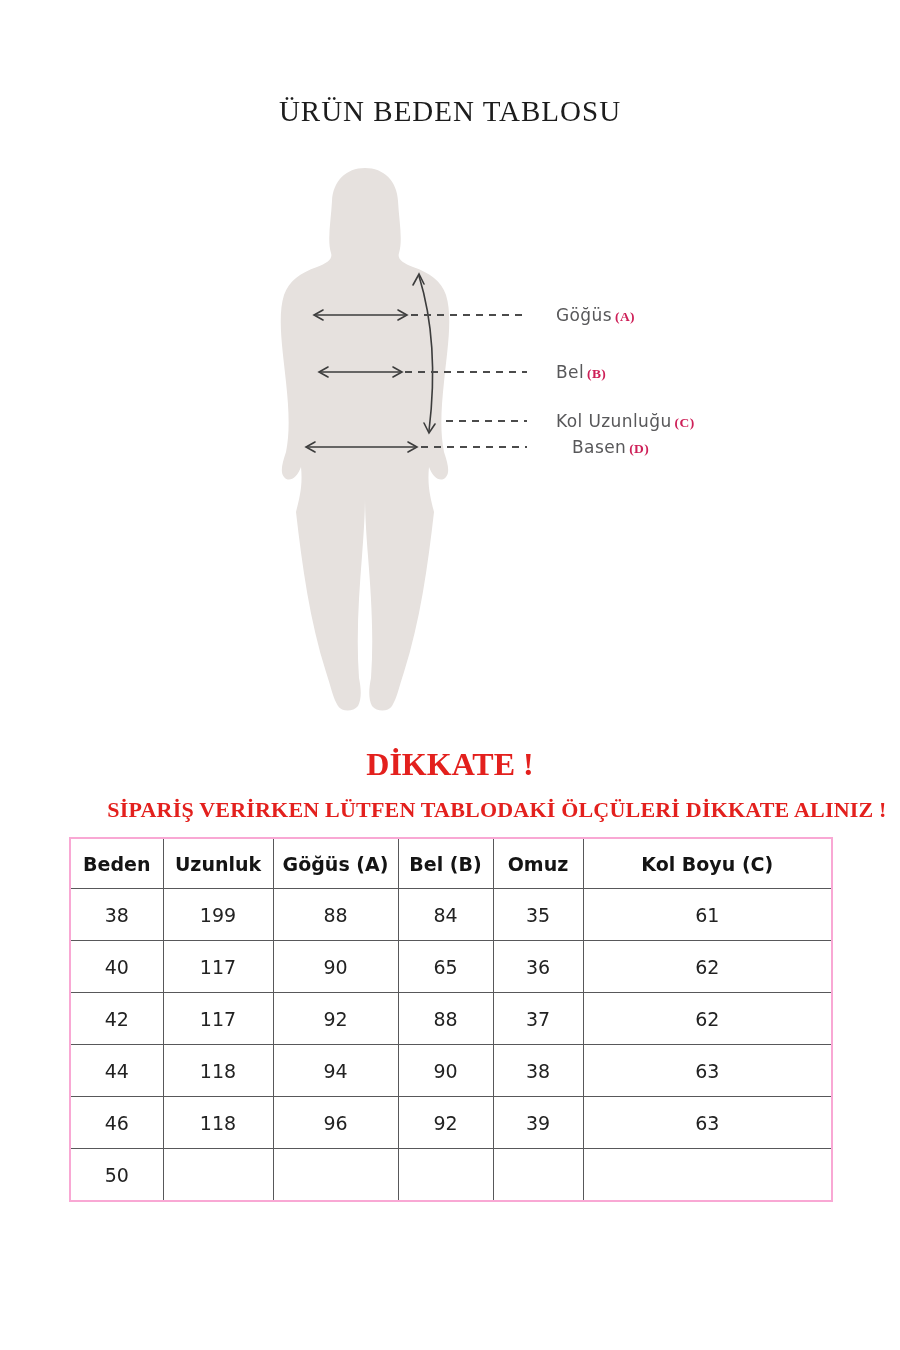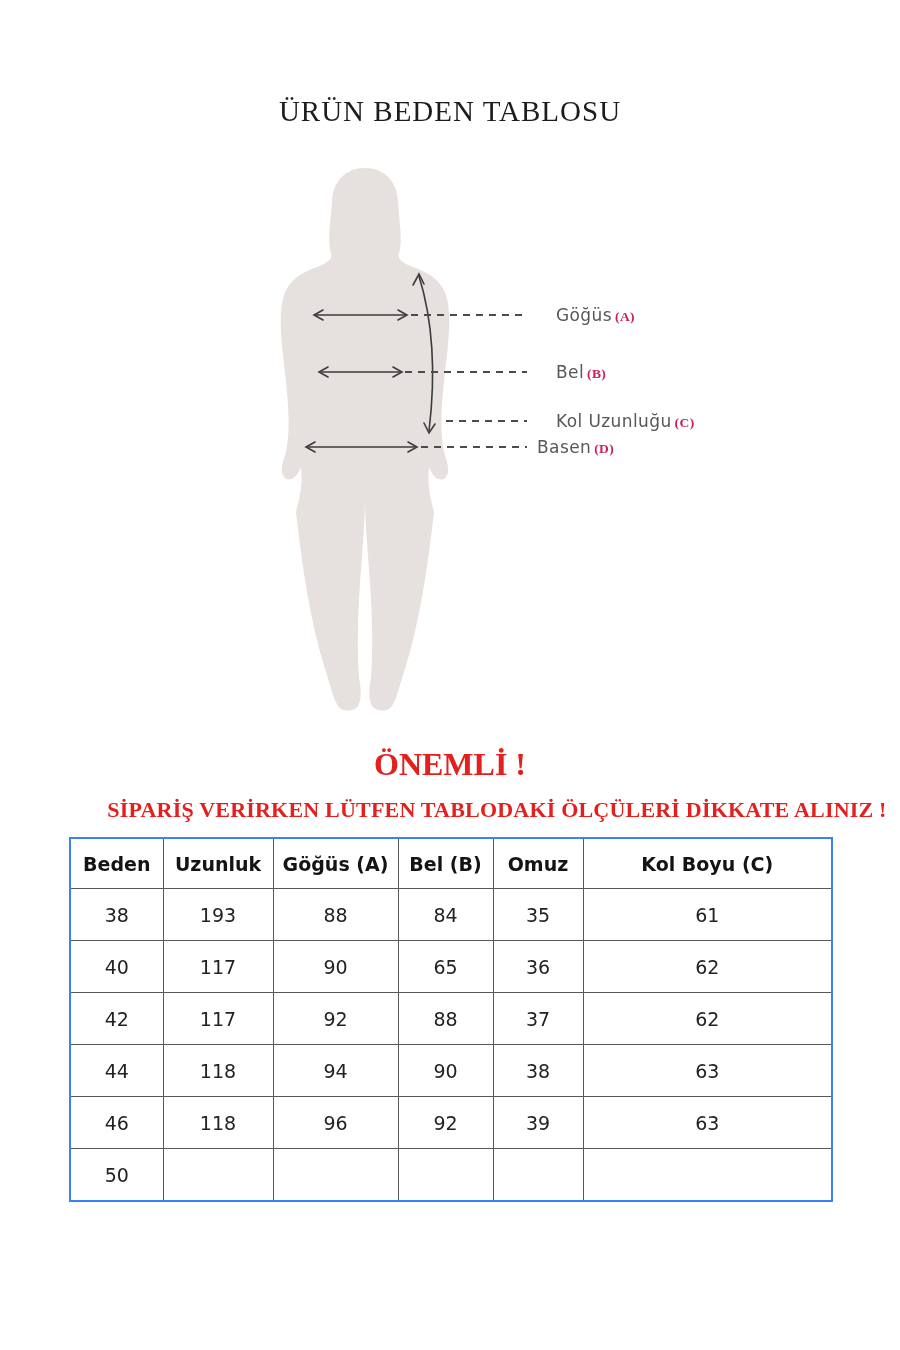--- a/index.html
+++ b/index.html
@@ -27,21 +27,21 @@
     font-size:32px;font-weight:700;color:#e3201d;
   }
   .warning-subheading{
     position:absolute;top:797px;left:0;width:900px;text-align:center;
     font-family:"Liberation Serif","DejaVu Serif",serif;
     font-size:22px;font-weight:700;color:#e3201d;letter-spacing:0.2px;padding-left:47px;
   }
   table.size-table{
     position:absolute;left:69px;top:837px;width:763px;
     border-collapse:collapse;table-layout:fixed;
-    border:2px solid #3b82f6;
+    border:2px solid #f9a8d4;
   }
   table.size-table th, table.size-table td{
     border:1px solid #58585a;text-align:center;vertical-align:middle;
     font-family:"DejaVu Sans","Liberation Sans",sans-serif;
   }
   table.size-table th{height:47px;font-size:19px;font-weight:700;color:#141414;}
   table.size-table td{height:49px;font-size:19px;font-weight:400;color:#222222;}
   .c0{width:93px}.c1{width:110px}.c2{width:125px}.c3{width:95px}.c4{width:90px}.c5{width:249px}
 </style>
 </head>
@@ -122,25 +122,25 @@
 
   <div class="meas-label" style="left:536px;top:305px">
     <span>Göğüs</span><span class="letter">(A)</span>
   </div>
   <div class="meas-label" style="left:536px;top:362px">
     <span>Bel</span><span class="letter">(B)</span>
   </div>
   <div class="meas-label" style="left:536px;top:411px">
     <span>Kol Uzunluğu</span><span class="letter">(C)</span>
   </div>
-  <div class="meas-label" style="left:517px;top:437px">
+  <div class="meas-label" style="left:552px;top:437px">
     <span>Basen</span><span class="letter">(D)</span>
   </div>
 
-  <div class="warning-heading">ÖNEMLİ !</div>
+  <div class="warning-heading">DİKKATE !</div>
   <div class="warning-subheading">SİPARİŞ VERİRKEN LÜTFEN TABLODAKİ ÖLÇÜLERİ DİKKATE ALINIZ !</div>
 
   <table class="size-table">
     <colgroup>
       <col class="c0">
         <col class="c1">
         <col class="c2">
         <col class="c3">
         <col class="c4">
         <col class="c5">
@@ -151,21 +151,21 @@
         <th>Uzunluk</th>
         <th>Göğüs (A)</th>
         <th>Bel (B)</th>
         <th>Omuz</th>
         <th>Kol Boyu (C)</th>
       </tr>
     </thead>
     <tbody>
       <tr>
         <td>38</td>
-        <td>193</td>
+        <td>199</td>
         <td>88</td>
         <td>84</td>
         <td>35</td>
         <td>61</td>
       </tr>
       <tr>
         <td>40</td>
         <td>117</td>
         <td>90</td>
         <td>65</td>

